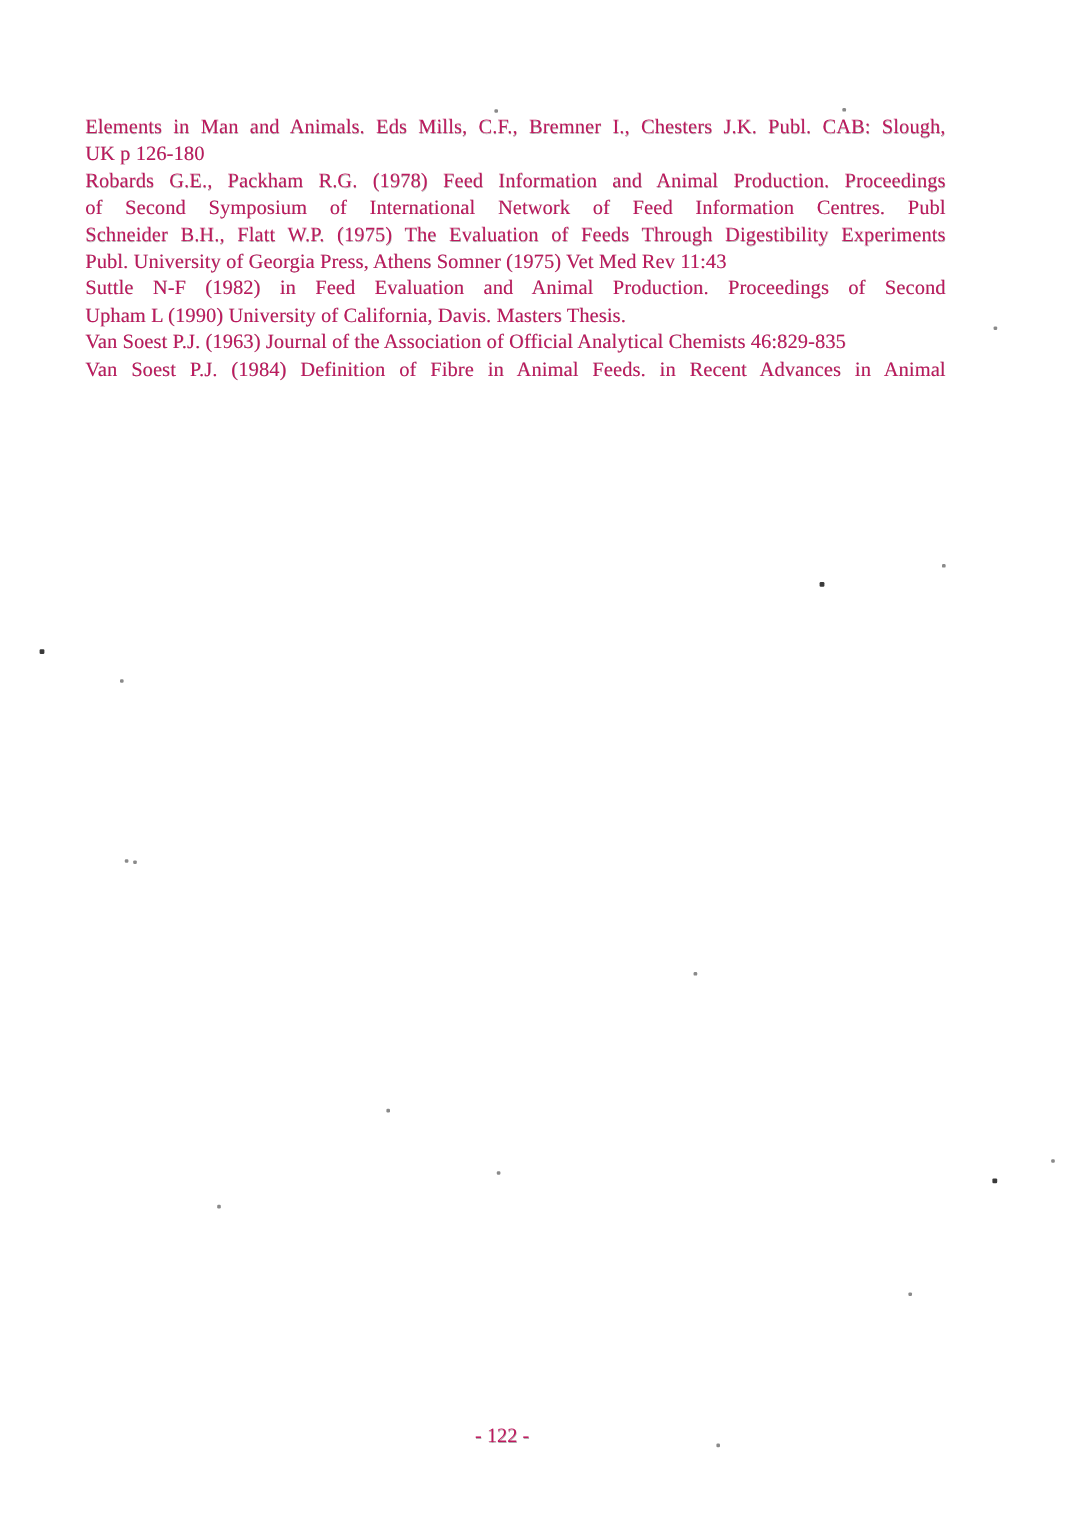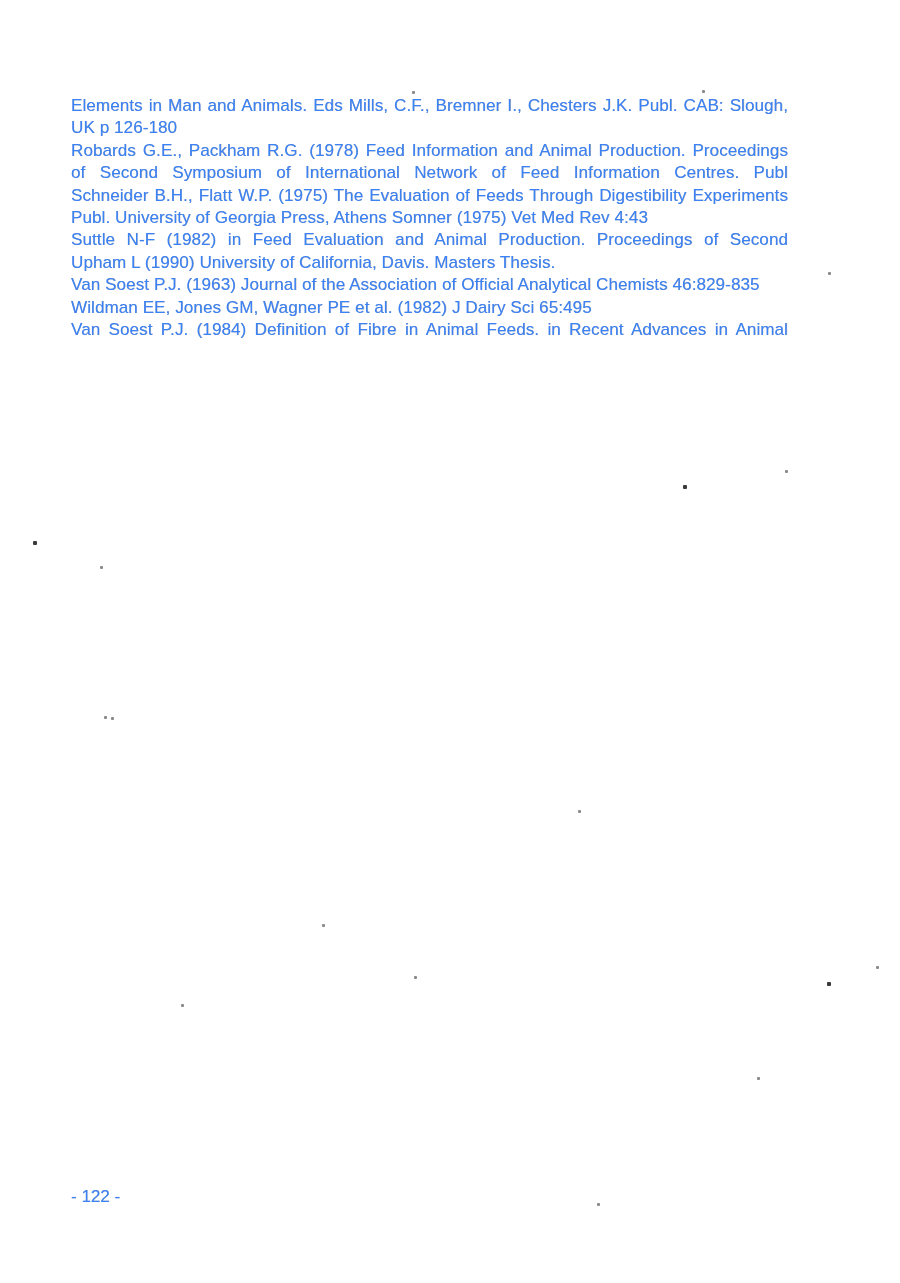--- a/index.html
+++ b/index.html
@@ -6,22 +6,22 @@
     margin: 0;
     padding: 0;
     background: #ffffff;
   }
   .scan-page {
     position: relative;
     width: 900px;
     height: 1283px;
     background: #ffffff;
     overflow: hidden;
-    font-family: Liberation Sans, sans-serif;
-    color: #3b82f6;
+    font-family: Liberation Serif, serif;
+    color: #be185d;
   }
   .text-block {
     position: absolute;
     left: 71px;
     top: 95px;
     width: 717px;
     font-size: 17px;
     line-height: 22.4px;
     text-shadow: 0.3px 0.3px 0 rgba(20,20,20,0.35);
     letter-spacing: 0.1px;
@@ -37,20 +37,21 @@
   .ref-line.full {
     text-align-last: justify;
   }
   .page-number {
     position: absolute;
     left: 71px;
     top: 1187px;
     width: 717px;
     padding-right: 22px;
     box-sizing: border-box;
+    text-align: center;
     font-size: 17px;
     text-shadow: 0.3px 0.3px 0 rgba(20,20,20,0.35);
   }
   .speck {
     position: absolute;
     width: 3px;
     height: 3px;
     background: #8a8a8a;
     border-radius: 1px;
   }
@@ -68,33 +69,30 @@
       <div class="ref">
         <div class="ref-line full">Elements in Man and Animals. Eds Mills, C.F., Bremner I., Chesters J.K. Publ. CAB: Slough,</div>
         <div class="ref-line">UK p 126-180</div>
       </div>
       <div class="ref">
         <div class="ref-line full">Robards G.E., Packham R.G. (1978) Feed Information and Animal Production. Proceedings</div>
         <div class="ref-line full">of Second Symposium of International Network of Feed Information Centres. Publ</div>
       </div>
       <div class="ref">
         <div class="ref-line full">Schneider B.H., Flatt W.P. (1975) The Evaluation of Feeds Through Digestibility Experiments</div>
-        <div class="ref-line">Publ. University of Georgia Press, Athens Somner (1975) Vet Med Rev 4:43</div>
+        <div class="ref-line">Publ. University of Georgia Press, Athens Somner (1975) Vet Med Rev 11:43</div>
       </div>
       <div class="ref">
         <div class="ref-line full">Suttle N-F (1982) in Feed Evaluation and Animal Production. Proceedings of Second</div>
       </div>
       <div class="ref">
         <div class="ref-line">Upham L (1990) University of California, Davis. Masters Thesis.</div>
       </div>
       <div class="ref">
         <div class="ref-line">Van Soest P.J. (1963) Journal of the Association of Official Analytical Chemists 46:829-835</div>
-      </div>
-      <div class="ref">
-        <div class="ref-line">Wildman EE, Jones GM, Wagner PE et al. (1982) J Dairy Sci 65:495</div>
       </div>
       <div class="ref">
         <div class="ref-line full">Van Soest P.J. (1984) Definition of Fibre in Animal Feeds. in Recent Advances in Animal</div>
       </div>
     </div>
   <div class="page-number">- 122 -</div>
 <div class="speck" style="left: 412px; top: 91px;"></div>
     <div class="speck" style="left: 702px; top: 90px;"></div>
     <div class="speck" style="left: 828px; top: 272px;"></div>
     <div class="speck" style="left: 785px; top: 470px;"></div>

